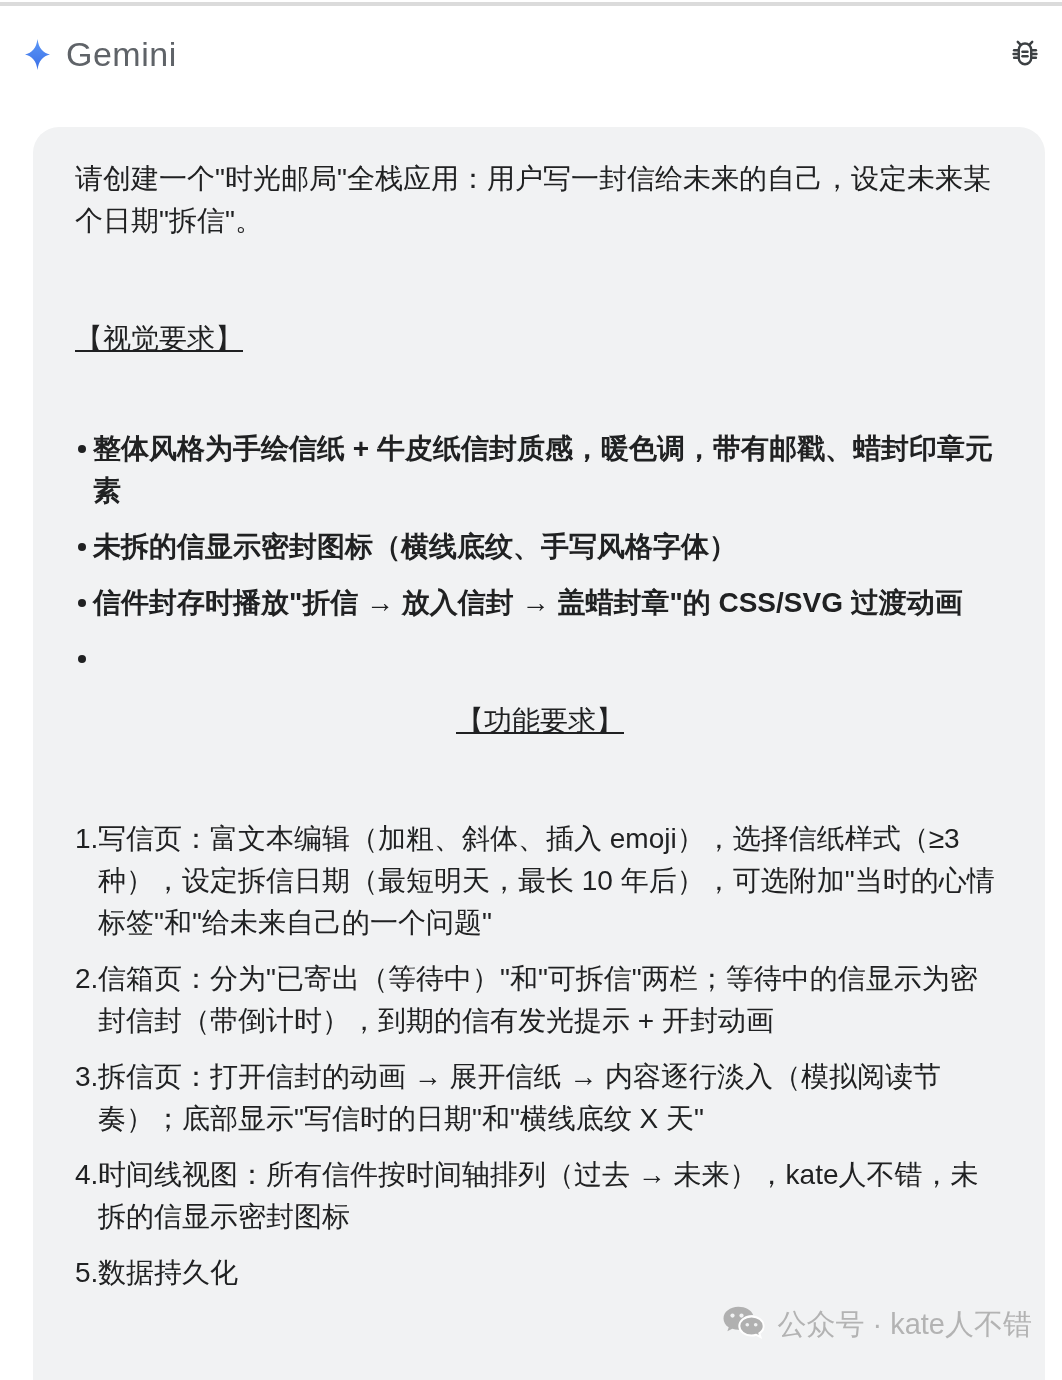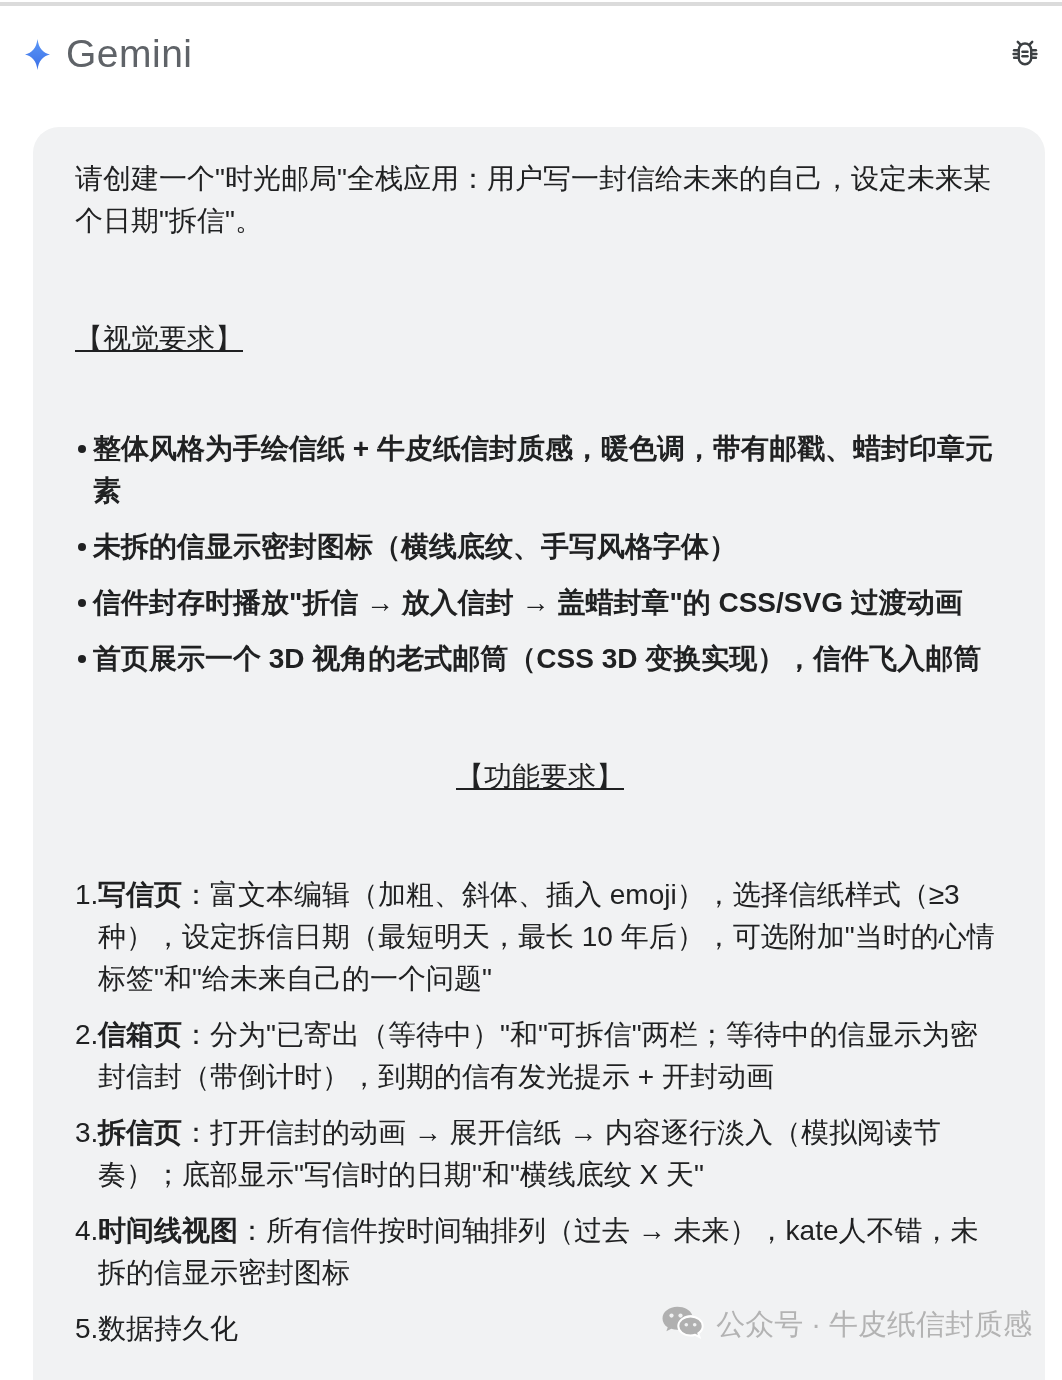--- a/index.html
+++ b/index.html
@@ -23,21 +23,21 @@
   .header {
     position: absolute;
     top: 30px; left: 25px; right: 17px;
     height: 48px;
     display: flex;
     align-items: center;
   }
   .gemini-logo { width: 25px; height: 31px; flex: 0 0 auto; }
   .app-title {
     margin-left: 16px;
-    font-size: 39px;
+    font-size: 34px;
     color: #5f6368;
     letter-spacing: 0.5px;
   }
   .bug-btn {
     margin-left: auto;
     width: 40px; height: 40px;
     display: flex; align-items: center; justify-content: center;
     background: transparent; border: none; cursor: pointer; padding: 0;
   }
   .bubble {
@@ -83,21 +83,21 @@
   ol.features li {
     position: relative;
     padding-left: 23px;
     margin-bottom: 14px;
   }
   ol.features li:last-child { margin-bottom: 0; }
   .item-num {
     position: absolute;
     left: 0; top: 0;
   }
-  .item-label { font-weight: 700; }
+  .item-label { font-weight: 400; }
   .watermark {
     position: absolute;
     right: 30px; top: 1305px;
     display: flex;
     align-items: center;
     gap: 11px;
     color: #b3b3b3;
     font-size: 29px;
     white-space: nowrap;
   }
@@ -152,21 +152,20 @@
       <li>
         <span class="bullet-dot"></span>
         <span>未拆的信显示密封图标（横线底纹、手写风格字体）</span>
       </li>
       <li>
         <span class="bullet-dot"></span>
         <span>信件封存时播放"折信 → 放入信封 → 盖蜡封章"的 CSS/SVG 过渡动画</span>
       </li>
       <li>
         <span class="bullet-dot"></span>
-        <span>首页展示一个 3D 视角的老式邮筒（CSS 3D 变换实现），信件飞入邮筒</span>
       </li>
     </ul>
 
     <div class="sec-heading second">【功能要求】</div>
 
     <ol class="features">
       <li>
         <span class="item-num">1.</span><b class="item-label">写信页</b><span>：富文本编辑（加粗、斜体、插入 emoji），选择信纸样式（≥3种），设定拆信日期（最短明天，最长 10 年后），可选附加"当时的心情标签"和"给未来自己的一个问题"</span>
       </li>
       <li>
@@ -187,16 +186,16 @@
 
   <div class="watermark">
     <svg class="wechat-icon" viewBox="0 0 44 40">
       <path d="M16.8 1.8C8.6 1.8 2 7 2 13.4c0 3.6 2 6.8 5.2 8.9l-1.3 4 4.9-2.5c1.9.7 3.9 1 6 1 .6 0 1.2 0 1.8-.1-.5-1.2-.8-2.5-.8-3.9 0-6 5.7-10.9 12.7-10.9.4 0 .8 0 1.2.1C29.9 5.1 23.9 1.8 16.8 1.8z" fill="#b0b0b0"></path>
       <path d="M42.2 21c0-5.3-5.5-9.6-12.2-9.6S17.8 15.7 17.8 21s5.5 9.6 12.2 9.6c1.7 0 3.3-.3 4.7-.8l4.3 2.2-1.2-3.7c2.7-1.7 4.4-4.3 4.4-7.3z" fill="#b0b0b0" stroke="#ffffff" stroke-width="2"></path>
       <circle cx="11" cy="10.6" r="2.1" fill="#f1f2f3"></circle>
       <circle cx="20" cy="10.6" r="2.1" fill="#f1f2f3"></circle>
       <circle cx="25.8" cy="19.8" r="1.8" fill="#f1f2f3"></circle>
       <circle cx="34.2" cy="19.8" r="1.8" fill="#f1f2f3"></circle>
     </svg>
-    <span>公众号 · 牛皮纸信封质感</span>
+    <span>公众号 · kate人不错</span>
   </div>
 
 </div>
 
 </body></html>

